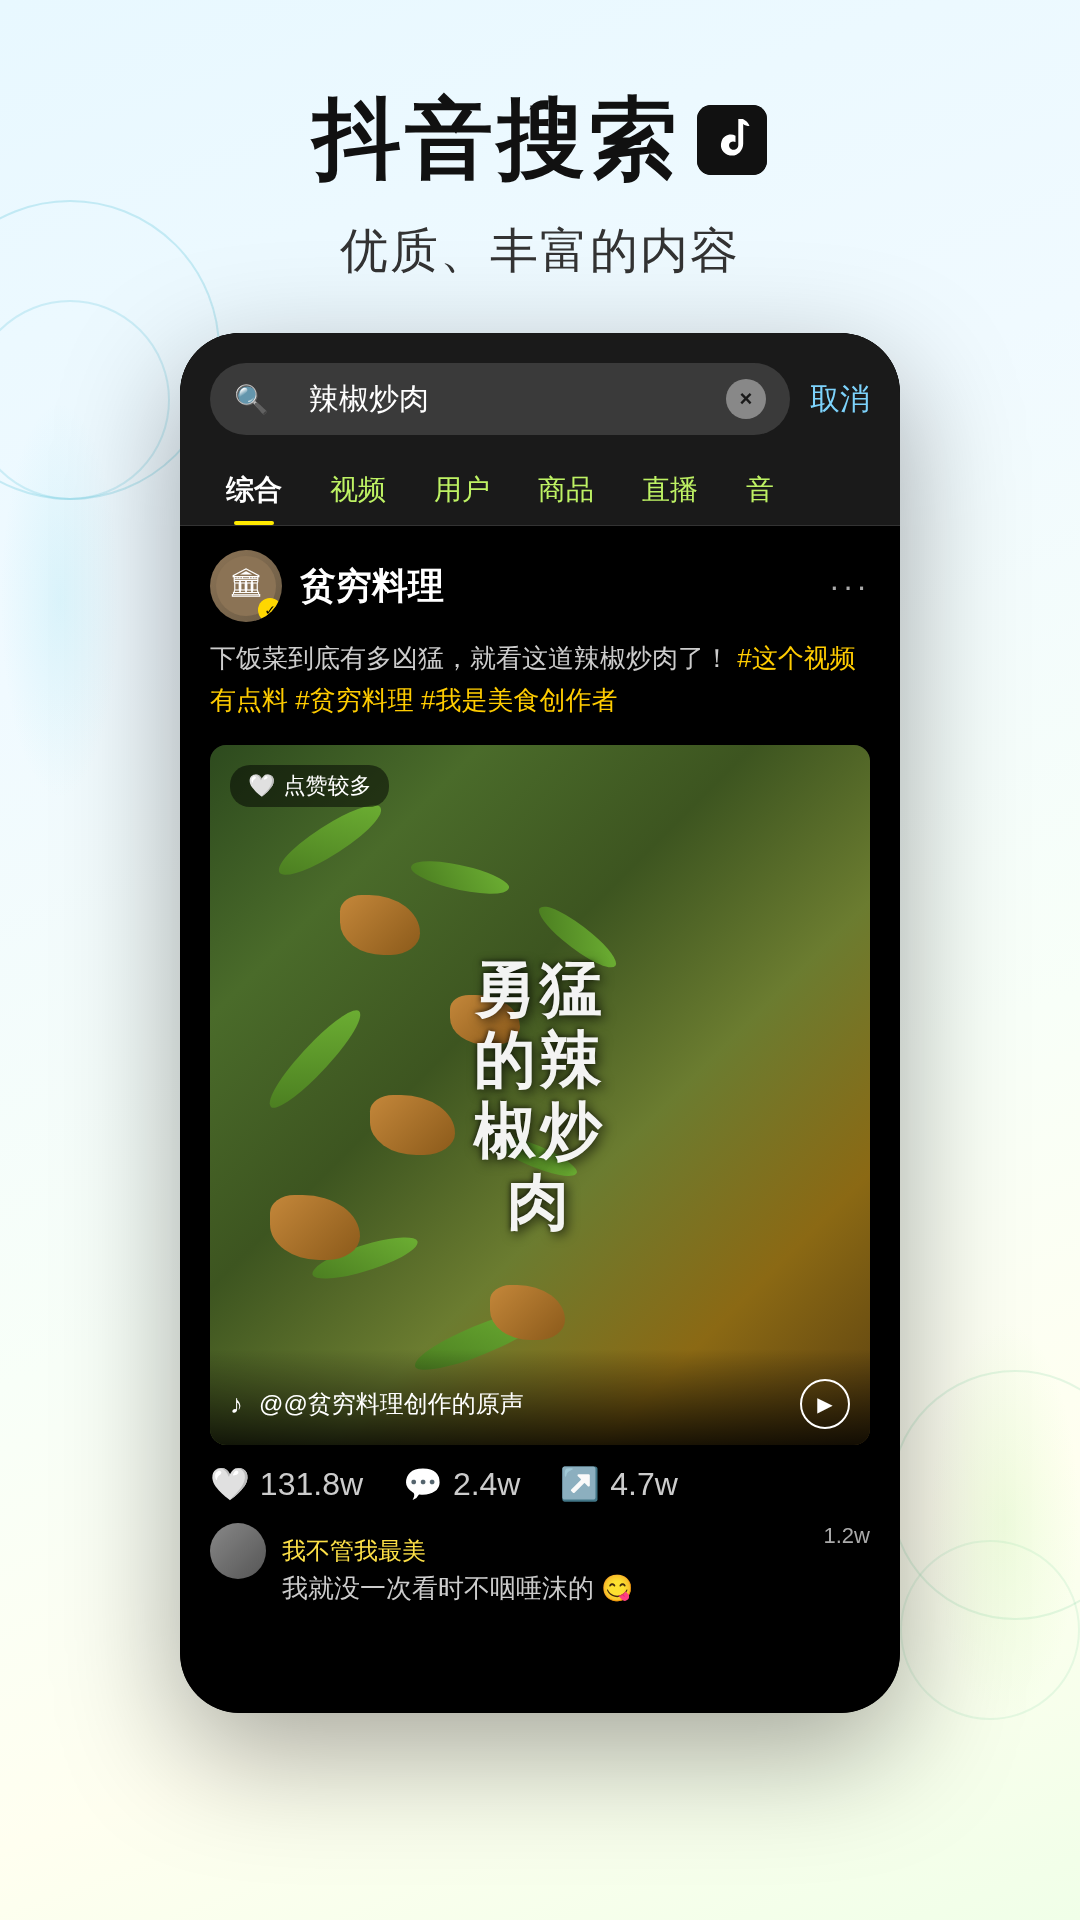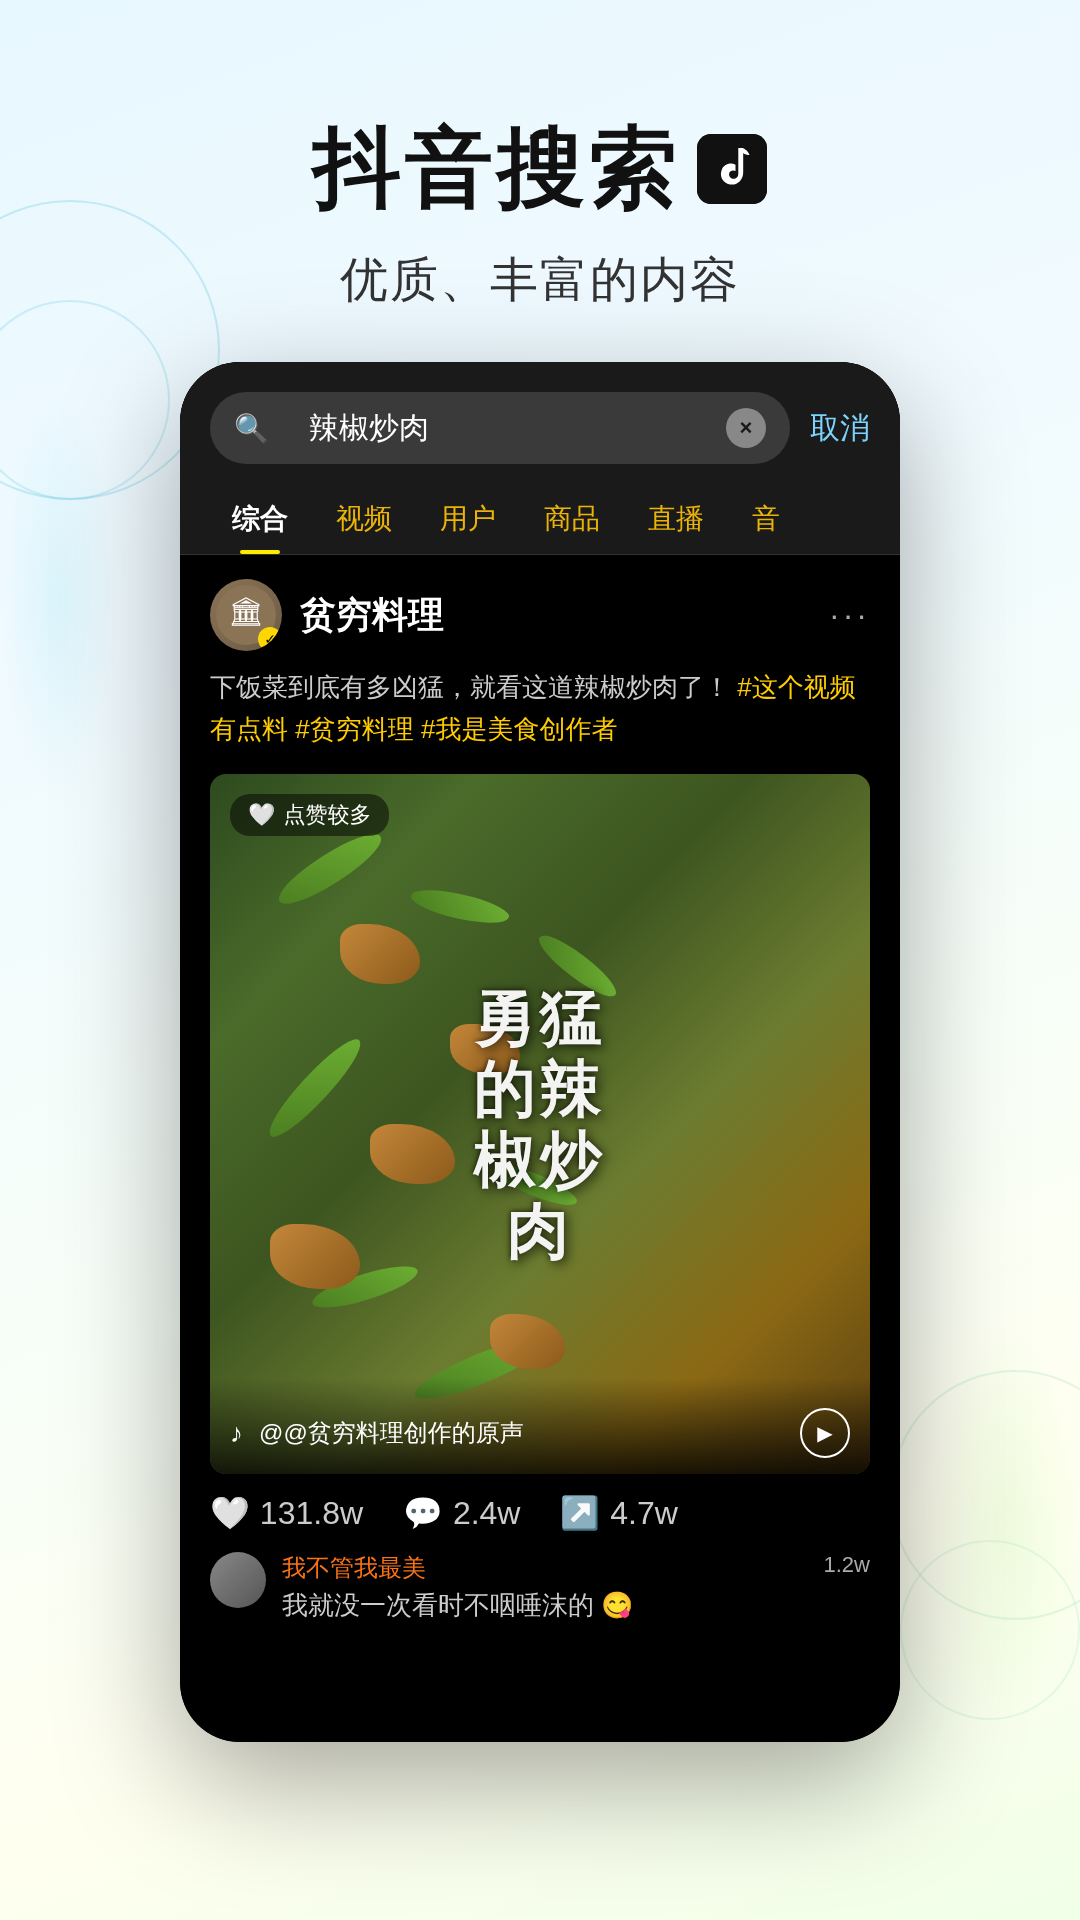--- a/index.html
+++ b/index.html
@@ -63,21 +63,21 @@
       width: 150px;
       height: 400px;
       background: radial-gradient(ellipse, rgba(180, 240, 150, 0.2) 0%, transparent 70%);
       right: 0;
       bottom: 200px;
     }
 
     
     .header-section {
       text-align: center;
-      padding-top: 109px;
+      padding-top: 80px;
       position: relative;
       z-index: 10;
     }
 
     .main-title {
       display: flex;
       align-items: center;
       justify-content: center;
       gap: 8px;
     }
@@ -166,27 +166,27 @@
     .cancel-btn {
       color: #7dd3fc;
       font-size: 30px;
       white-space: nowrap;
     }
 
     
     .tabs-row {
       background: #1a1a1a;
       display: flex;
-      padding: 0 28px;
+      padding: 0 22px;
       border-bottom: 1px solid #333;
     }
 
     .tab-item {
       padding: 16px 24px;
-      color: #eab308;
+      color: #bef264;
       font-size: 28px;
       position: relative;
     }
 
     .tab-item.active {
       color: #fff;
       font-weight: bold;
     }
 
     .tab-item.active::after {
@@ -419,22 +419,23 @@
       border-radius: 50%;
       background: linear-gradient(135deg, #888, #555);
       flex-shrink: 0;
     }
 
     .comment-content {
       flex: 1;
     }
 
     .comment-user {
-      color: #f97316;
+      color: #fde047;
       font-size: 24px;
+      margin-top: 12px;
     }
 
     .comment-text {
       color: #ccc;
       font-size: 26px;
       margin-top: 4px;
     }
 
     .comment-likes {
       color: #aaa;

